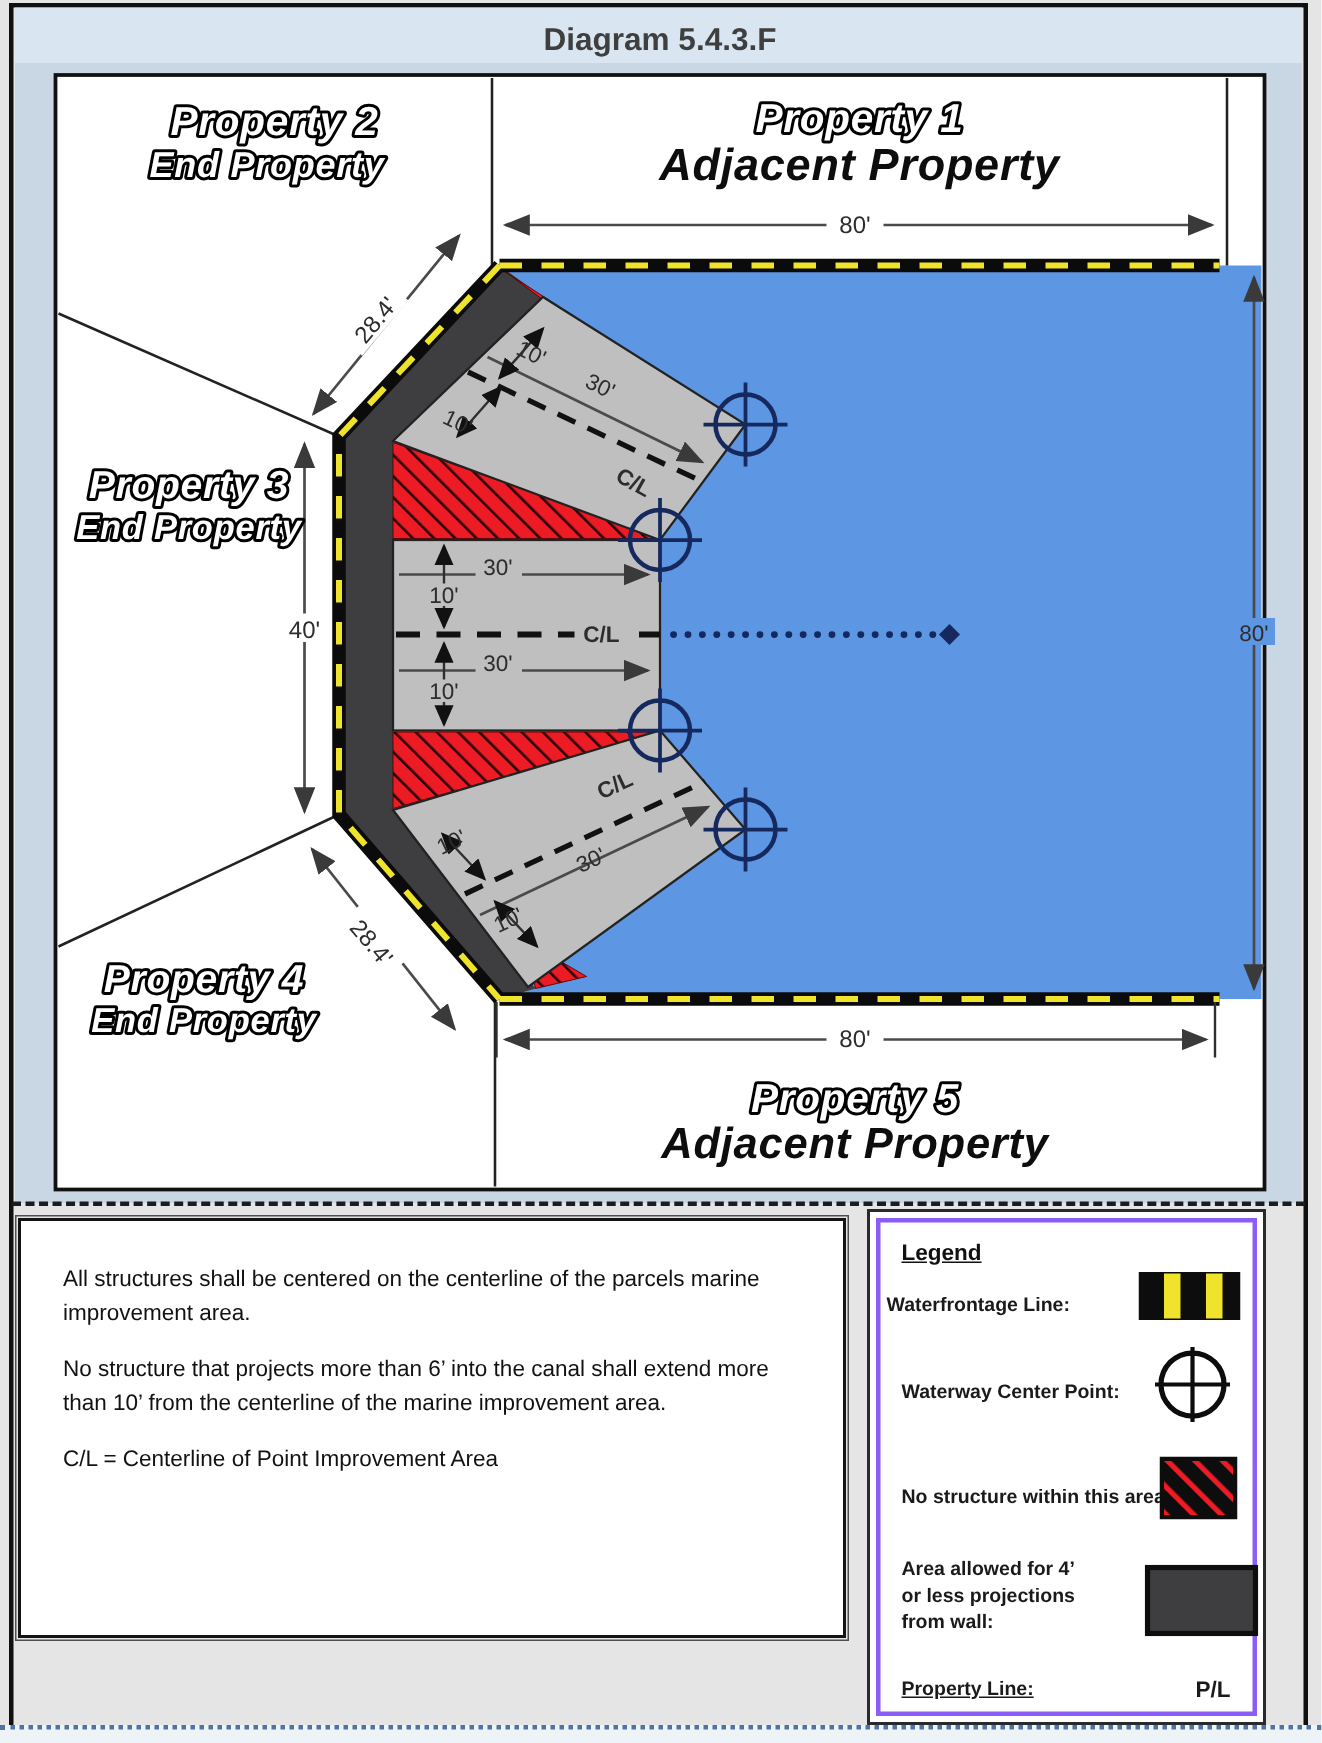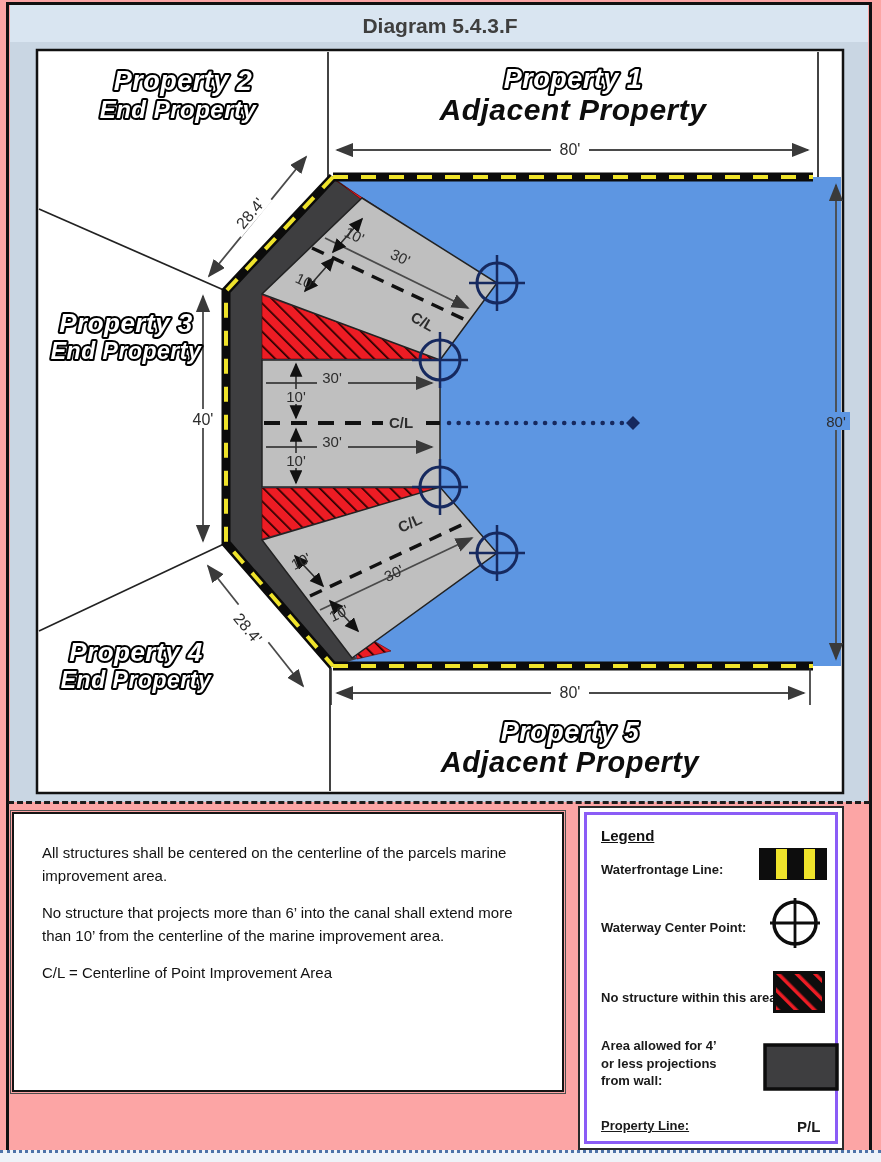--- a/index.html
+++ b/index.html
@@ -1,16 +1,16 @@
 <!DOCTYPE html>
 <html><head>
 <meta charset="utf-8">
 <style>
   html,body{margin:0;padding:0;background:#fff;}
-  #stage{position:relative;width:881px;height:1162px;background:#fca5a5;overflow:hidden;
+  #stage{position:relative;width:881px;height:1162px;background:#e5e5e5;overflow:hidden;
          font-family:"Liberation Sans",sans-serif;}
   #outer-frame{position:absolute;left:6px;top:2px;width:860px;height:1150px;
                border:3px solid #101010;border-bottom:none;}
   #diagram-svg{position:absolute;left:10px;top:5px;width:858px;height:797px;}
   .pagebreak{position:absolute;left:8px;top:801px;width:862px;border-top:3px dashed #1c1c1c;}
   
   .prop-o{font-family:"Liberation Sans",sans-serif;font-weight:bold;font-style:italic;
           fill:#fff;stroke:#000;stroke-width:4px;paint-order:stroke;stroke-linejoin:round;
           text-anchor:middle;letter-spacing:.5px;}
   .prop-s{font-family:"Liberation Sans",sans-serif;font-weight:bold;font-style:italic;
@@ -190,21 +190,21 @@
   <div id="notes-box">
     <p>All structures shall be centered on the centerline of the parcels marine improvement area.</p>
     <p>No structure that projects more than 6’ into the canal shall extend more than 10’ from the centerline of the marine improvement area.</p>
     <p>C/L = Centerline of Point Improvement Area</p>
   </div>
 
   <div id="legend-box">
     <div id="legend-inner">
       <div id="legend-heading">Legend</div>
 
-      <div class="lg-label" style="left:14px;top:46px;">Waterfrontage Line:</div>
+      <div class="lg-label" style="left:4px;top:46px;">Waterfrontage Line:</div>
       <svg class="lg-swatch" style="left:172px;top:32px;" width="68" height="34">
         <rect x="0" y="1" width="68" height="32" fill="#0d0d0d"></rect>
         <rect x="17" y="2" width="11" height="30" fill="#efe32b"></rect>
         <rect x="45" y="2" width="11" height="30" fill="#efe32b"></rect>
       </svg>
 
       <div class="lg-label" style="left:14px;top:104px;">Waterway Center Point:</div>
       <svg class="lg-swatch" style="left:180px;top:80px;" width="56" height="56">
         <circle cx="28" cy="28" r="21" fill="none" stroke="#0d0d0d" stroke-width="3.5"></circle>
         <path d="M28,3 V53 M3,28 H53" stroke="#0d0d0d" stroke-width="2.8" fill="none"></path>

